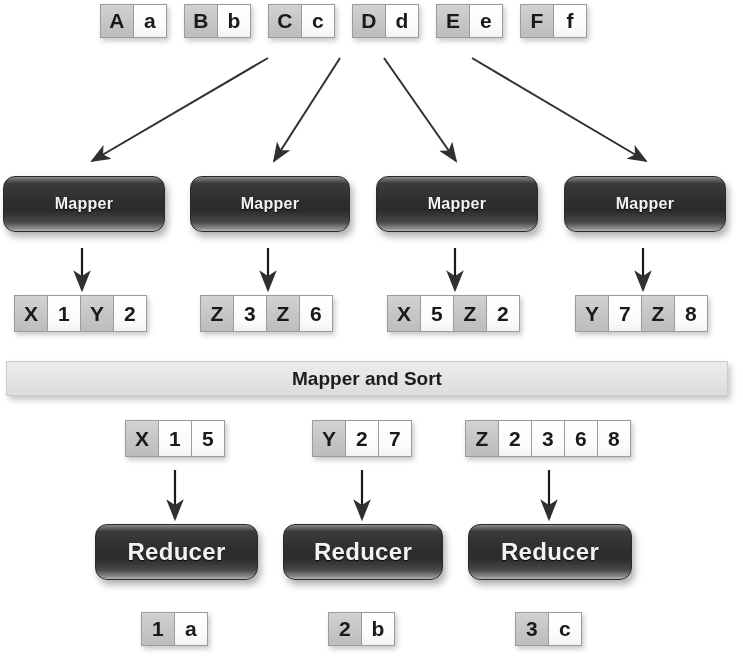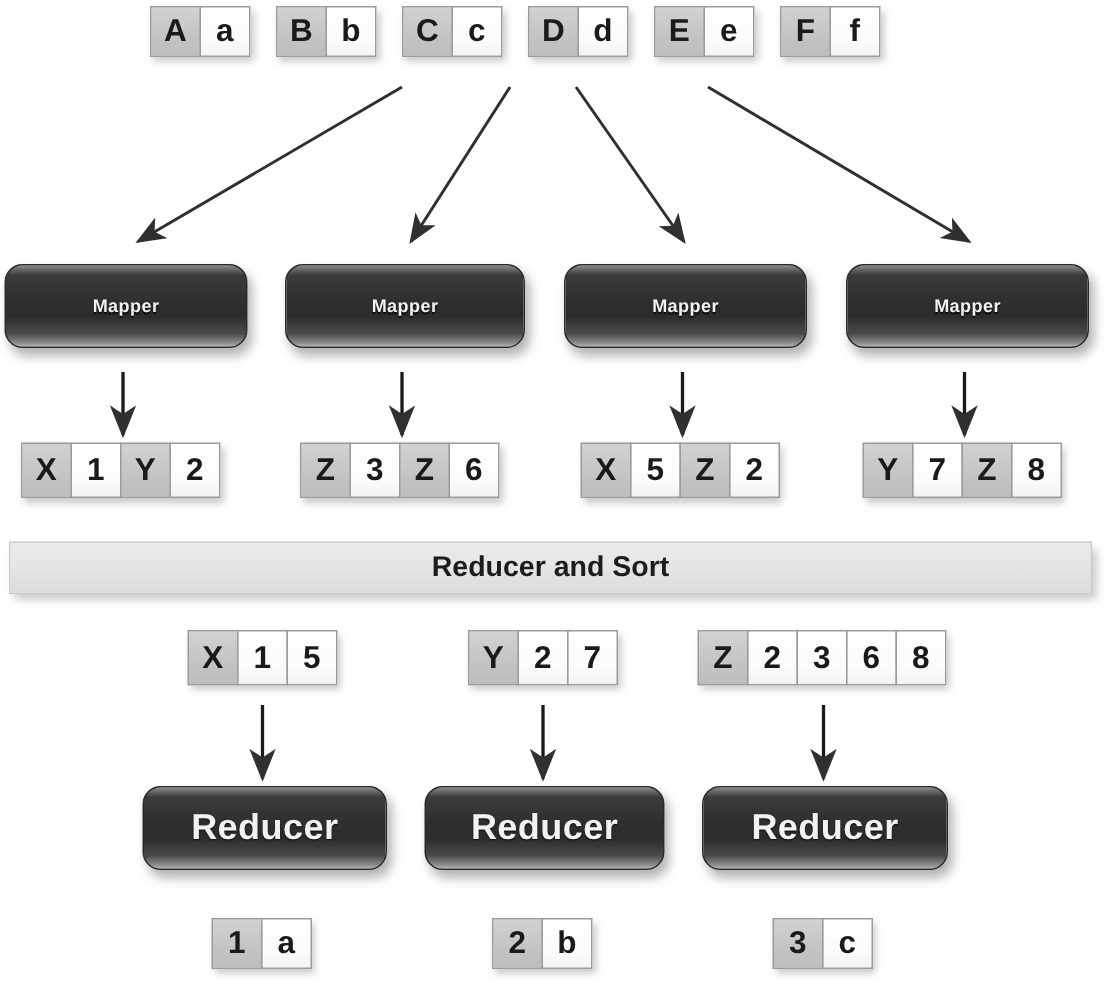--- a/index.html
+++ b/index.html
@@ -71,21 +71,21 @@
         #6d6d6d 4%,
         #3b3b3b 12%,
         #2f2f2f 42%,
         #2b2b2b 62%,
         #4a4a4a 84%,
         #8f8f8f 96%,
         #b5b5b5 100%);
     border: 1px solid #2a2a2a;
     box-sizing: border-box;
   }
-  .node.mapper { font-size: 12px; }
+  .node.mapper { font-size: 16px; }
   .node.reducer { font-size: 24px; }
 
   
   #shuffle-bar {
     position: absolute;
     display: flex;
     align-items: center;
     justify-content: center;
     box-sizing: border-box;
     background: linear-gradient(180deg, #ececed 0%, #e4e4e5 55%, #dcdcdd 100%);
@@ -192,21 +192,21 @@
     <div class="cell val">2</div>
   </div>
   <div class="kv-group row-emit" style="left:575px; top:295px;">
     <div class="cell key">Y</div>
     <div class="cell val">7</div>
     <div class="cell key">Z</div>
     <div class="cell val">8</div>
   </div>
 
   <div id="shuffle-bar" style="left:6px; top:361px; width:722px; height:35px;">
-    <span>Reducer and Sort</span>
+    <span>Mapper and Sort</span>
   </div>
 
   <div class="kv-group row-group" style="left:125px; top:420px;">
     <div class="cell key">X</div>
     <div class="cell val">1</div>
     <div class="cell val">5</div>
   </div>
   <div class="kv-group row-group" style="left:312px; top:420px;">
     <div class="cell key">Y</div>
     <div class="cell val">2</div>

